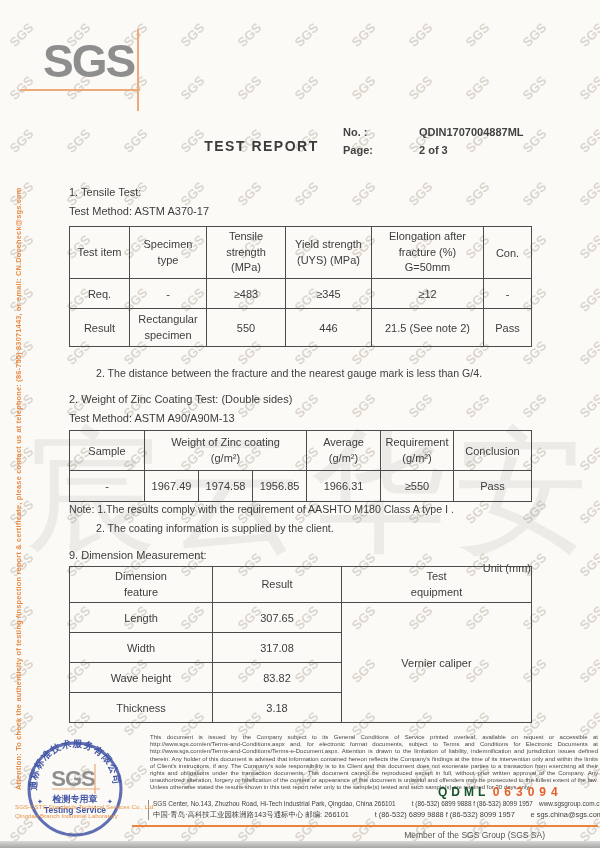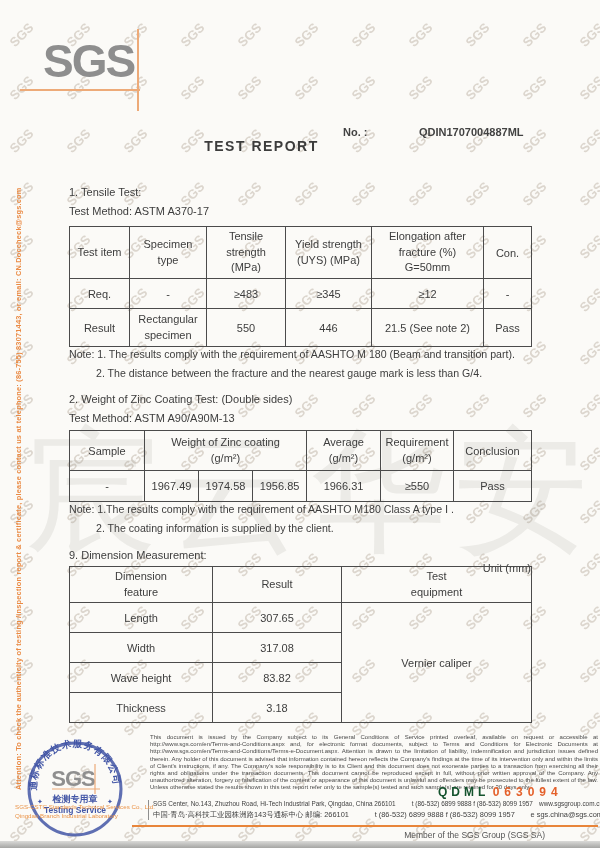--- a/index.html
+++ b/index.html
@@ -84,20 +84,24 @@
     <div class="logo">SGS</div>
     <div class="logo-vline"></div>
     <div class="logo-hline"></div>
 
     <div class="title">TEST REPORT</div>
 
     <div class="meta">
       <div class="meta-row">
         <span class="meta-label">No. :</span>
         <span>QDIN1707004887ML</span>
+      </div>
+      <div class="meta-row">
+        <span class="meta-label">Page:</span>
+        <span>2 of 3</span>
       </div>
     </div>
 
     <div class="side-note">Attention: To check the authenticity of testing /inspection report &amp; certificate, please contact us at telephone: (86-755) 83071443, or email: CN.Doccheck@sgs.com</div>
 
     <div class="sec-heading" style="top:186px;">1. Tensile Test:</div>
     <div class="sec-method" style="top:205px;">Test Method: ASTM A370-17</div>
 
     <table class="rpt" style="top:226px;">
       <colgroup>
@@ -134,21 +138,20 @@
         <td class="pre">Rectangular
 specimen</td>
         <td>550</td>
         <td>446</td>
         <td>21.5 (See note 2)</td>
         <td>Pass</td>
       </tr>
     </tbody>
       </table>
 
-    <div class="note-line" style="left:69px;top:348px;">Note: 1. The results comply with the requirement of AASHTO M 180 (Beam and transition part).</div>
     <div class="note-line" style="left:96px;top:367px;">2. The distance between the fracture and the nearest gauge mark is less than G/4.</div>
 
     <div class="sec-heading" style="top:393px;">2. Weight of Zinc Coating Test: (Double sides)</div>
     <div class="sec-method" style="top:412px;">Test Method: ASTM A90/A90M-13</div>
 
     <table class="rpt" style="top:430px;">
       <colgroup>
           <col style="width:75px">
           <col style="width:54px">
           <col style="width:54px">

